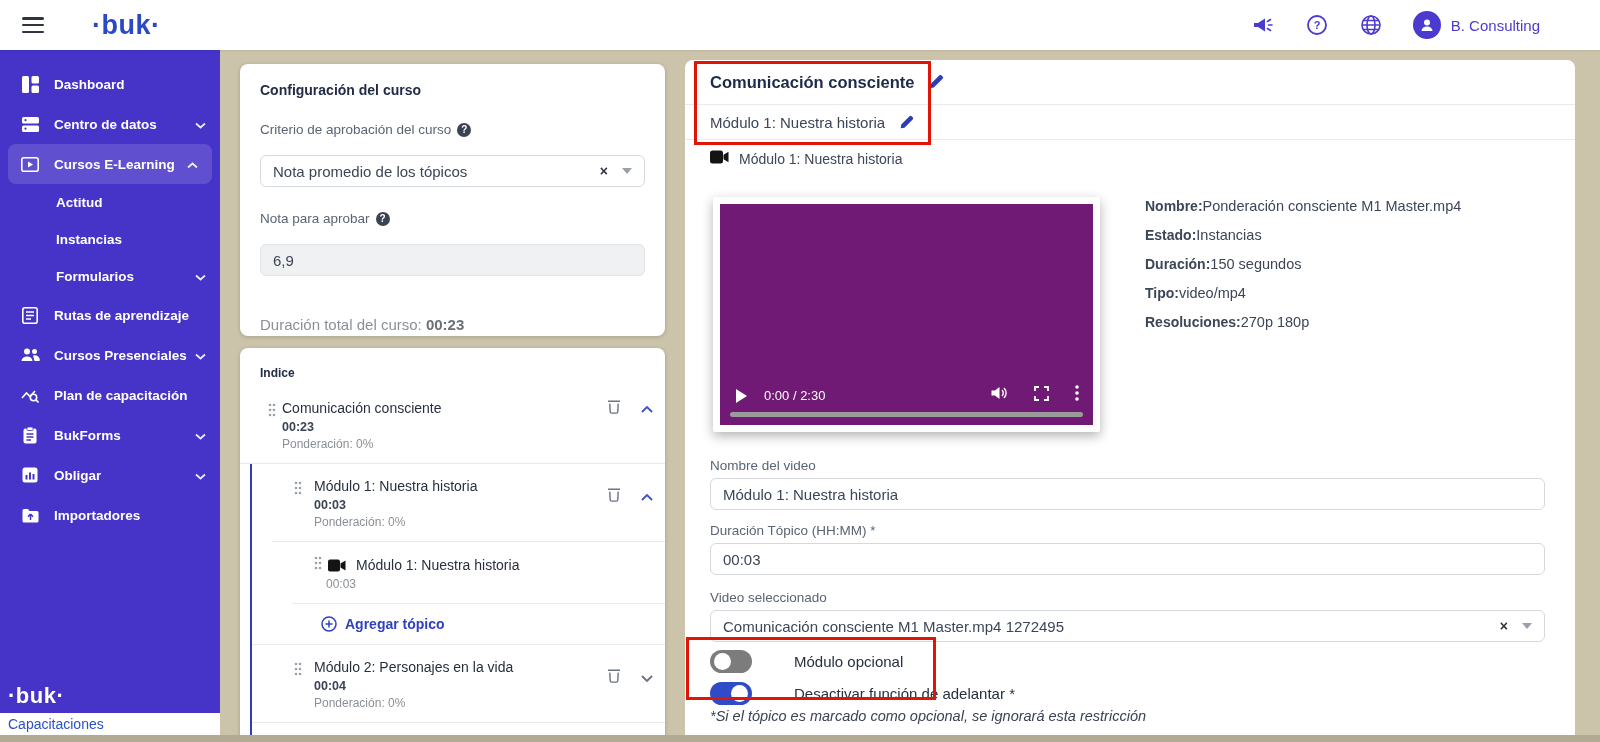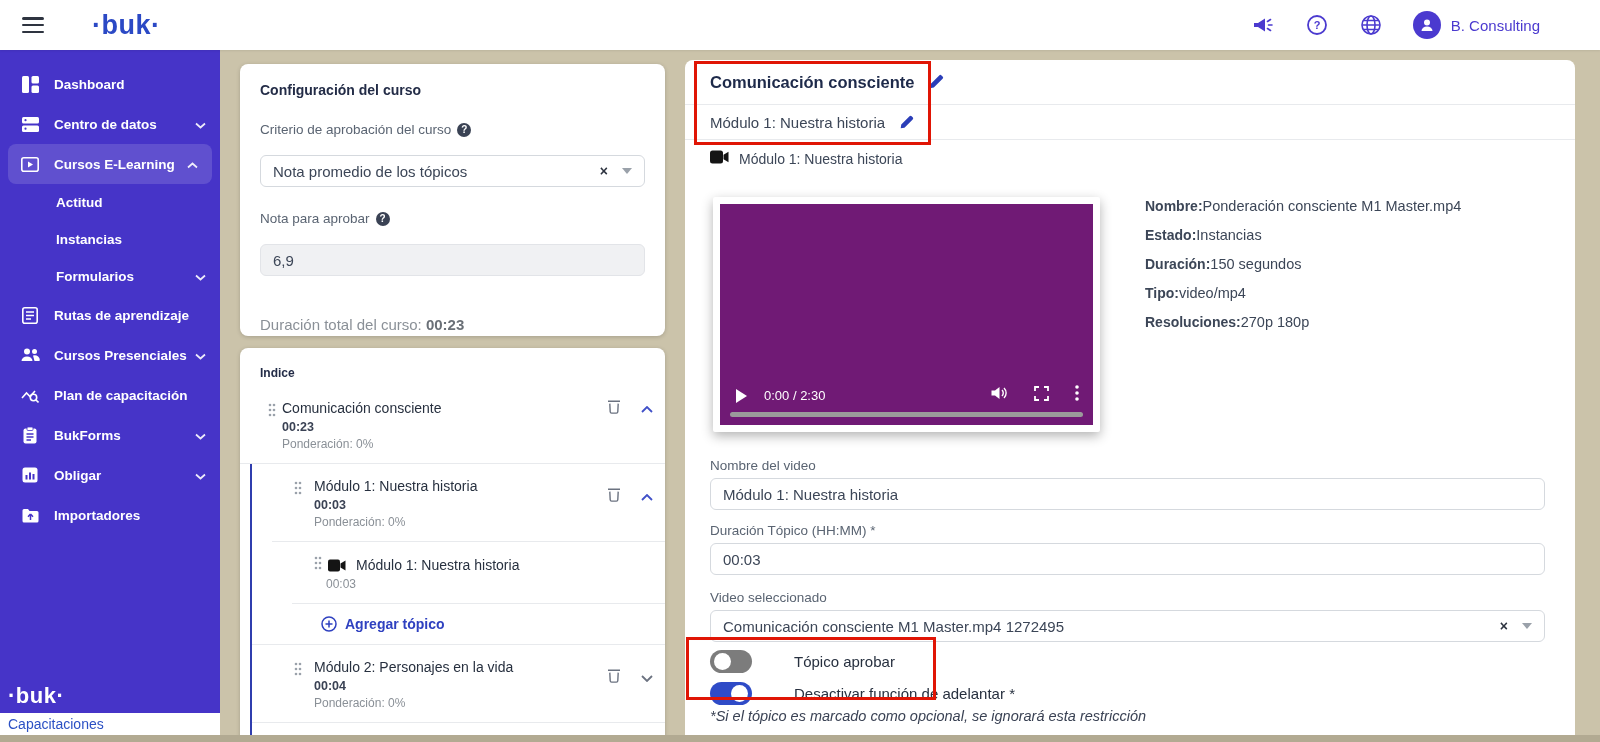--- a/index.html
+++ b/index.html
@@ -564,21 +564,21 @@
             <polygon points="0,0 10,0 5,6" fill="#9AA1AA"></polygon>
           </svg>
       </span>
     </div>
   </div>
 
   <div class="toggle-row" style="top:590px;">
     <div class="toggle off">
         <div class="knob"></div>
       </div>
-    <div class="toggle-label">Tópico aprobar</div>
+    <div class="toggle-label">Módulo opcional</div>
   </div>
   <div class="toggle-row" style="top:622px;">
     <div class="toggle on">
         <div class="knob"></div>
       </div>
     <div class="toggle-label">Desactivar función de adelantar *</div>
   </div>
 
   <div class="footnote">*Si el tópico es marcado como opcional, se ignorará esta restricción</div>
 </div>

